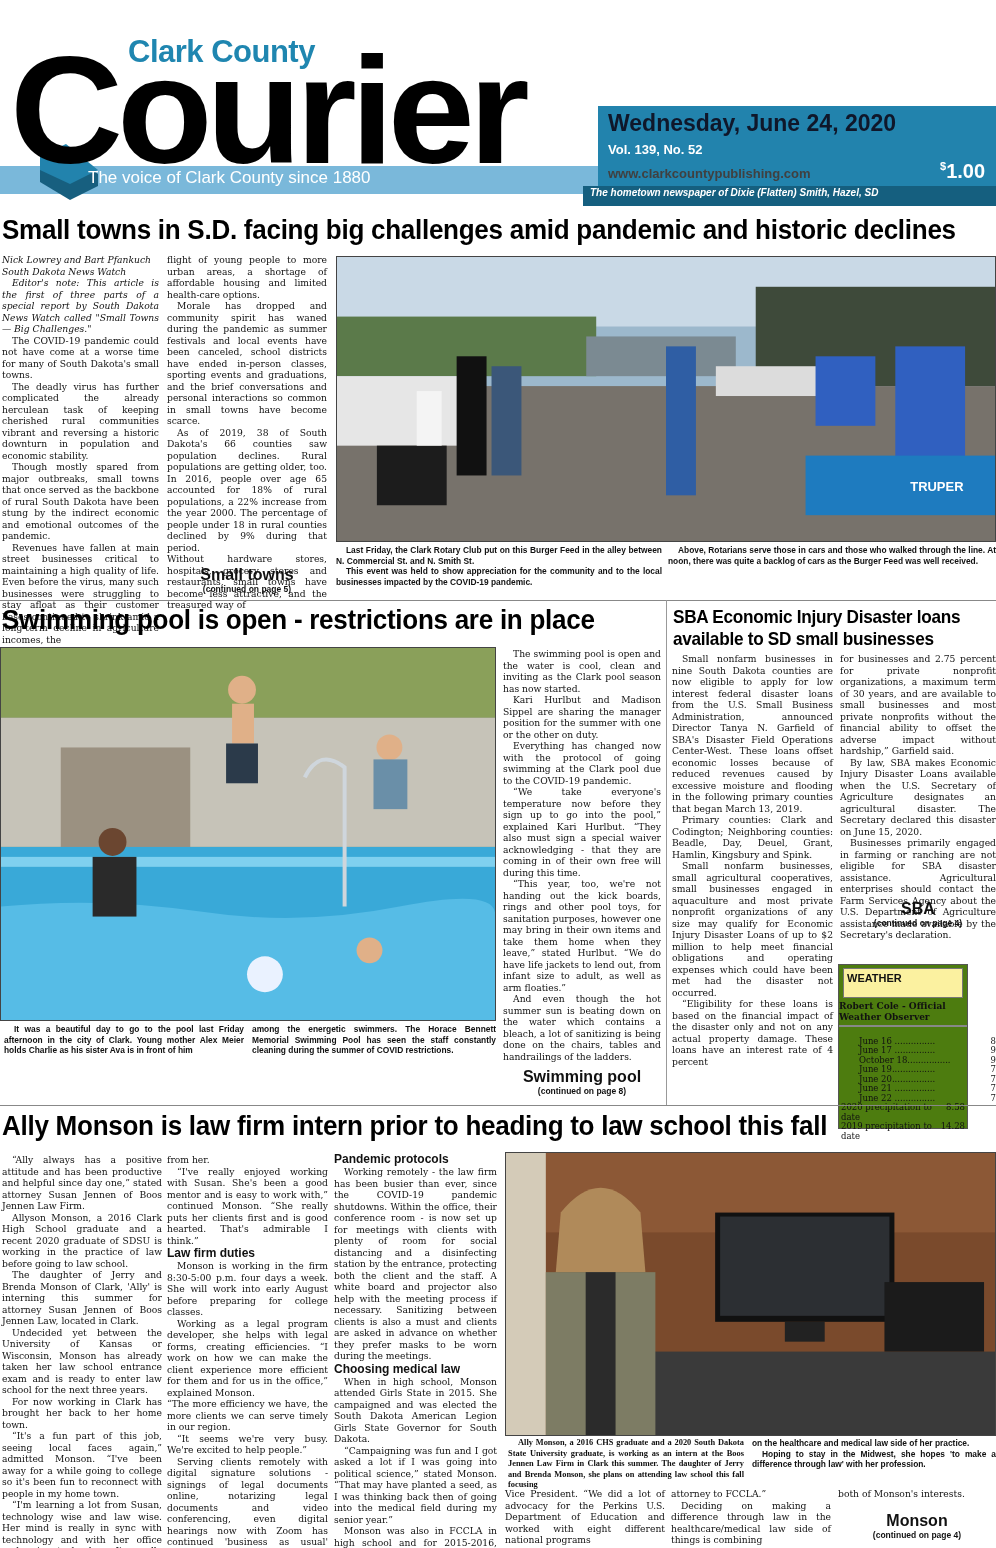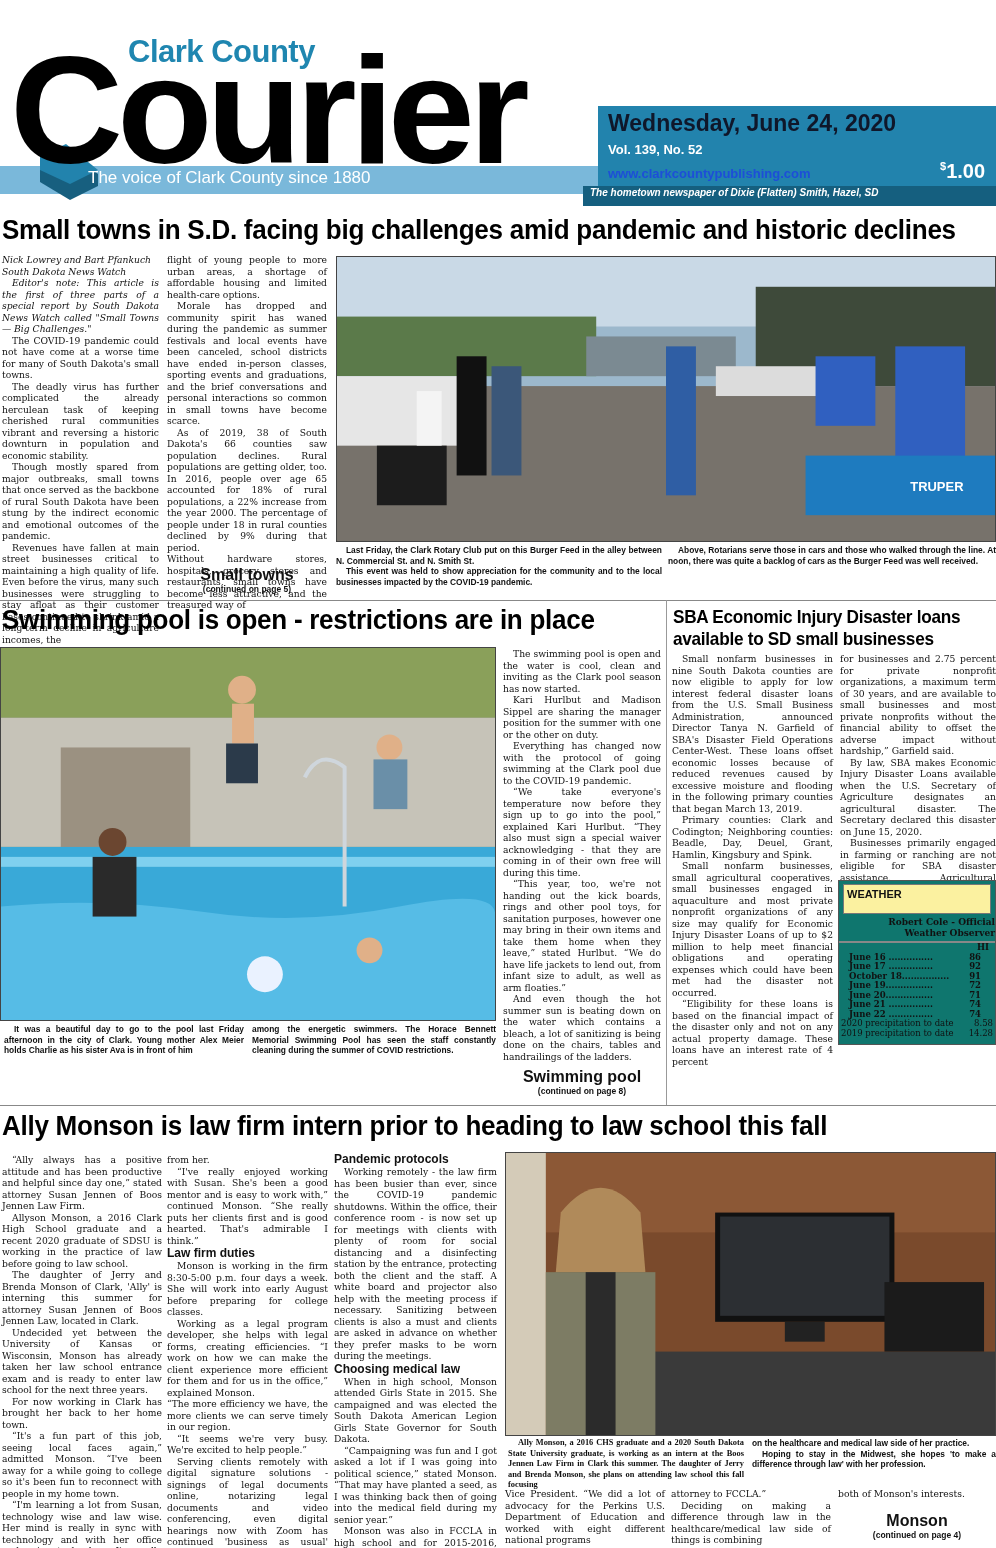--- a/index.html
+++ b/index.html
@@ -12,21 +12,21 @@
   .masthead { left: 0; top: 0; width: 996px; height: 210px; }
   .mh-clark { left: 128px; top: 34px; font-family: "Liberation Sans", sans-serif; font-weight: bold; font-size: 31px; color: #1f86b0; letter-spacing: -0.5px; }
   .mh-courier { left: 10px; top: 40px; font-family: "Liberation Sans", sans-serif; font-weight: 900; font-size: 152px; line-height: 140px; color: #000; letter-spacing: -6px; transform: scaleX(1.03); transform-origin: left; }
   .mh-band { left: 0; top: 166px; width: 600px; height: 28px; background: #7ab8da; }
   .mh-state { left: 36px; top: 138px; width: 120px; height: 62px; }
   .mh-tagline { left: 88px; top: 168px; font-family: Liberation Sans, sans-serif; font-size: 17px; color: #fff; }
 
   .mh-datebox { left: 598px; top: 106px; width: 398px; height: 80px; background: #2283ad; }
   .mh-date { left: 608px; top: 110px; font-family: "Liberation Sans", sans-serif; font-weight: bold; font-size: 23px; color: #0f172a; }
   .mh-vol { left: 608px; top: 142px; font-family: "Liberation Sans", sans-serif; font-size: 13px; font-weight: bold; color: #fff; }
-  .mh-url { left: 608px; top: 166px; font-family: "Liberation Sans", sans-serif; font-size: 13px; font-weight: bold; color: #1d4ed8; }
+  .mh-url { left: 608px; top: 166px; font-family: "Liberation Sans", sans-serif; font-size: 13px; font-weight: bold; color: #404040; }
   .mh-price { left: 940px; top: 160px; font-family: "Liberation Sans", sans-serif; font-size: 20px; font-weight: bold; color: #fff; }
   .mh-price sup { font-size: 11px; vertical-align: top; }
   .mh-hometown-bar { left: 583px; top: 186px; width: 413px; height: 20px; background: #155f7f; }
   .mh-hometown { left: 590px; top: 187px; font-family: "Liberation Sans", sans-serif; font-style: italic; font-weight: bold; font-size: 10px; color: #fff; }
 
   
   .headline { font-family: "Liberation Sans", sans-serif; font-weight: bold; color: #000; letter-spacing: -0.3px; white-space: nowrap; }
   .h1 { left: 2px; top: 214px; font-size: 28px; transform: scaleX(0.93); transform-origin: left; }
   .h2 { left: 2px; top: 604px; font-size: 28px; transform: scaleX(0.93); transform-origin: left; }
   .h3 { left: 673px; top: 606px; font-size: 18.5px; line-height: 22px; white-space: normal; width: 325px; transform: scaleX(0.93); transform-origin: left; }
@@ -47,26 +47,26 @@
   .caption p { text-indent: 10px; }
 
   .rule-h { height: 1px; background: #888; }
   .rule-v { width: 1px; background: #999; }
 
   
   .photo { overflow: hidden; border: 1px solid #444; }
   .photo svg { display: block; width: 100%; height: 100%; }
 
   
-  .weather { left: 838px; top: 880px; width: 158px; height: 165px; background: #0f766e; border: 1px solid #555; font-family: "DejaVu Serif", serif; }
+  .weather { left: 838px; top: 964px; width: 130px; height: 165px; background: #4d7c0f; border: 1px solid #555; font-family: "DejaVu Serif", serif; }
   .weather-title { margin: 3px 4px; height: 30px; background: #fbf1a0; border: 1px solid #777; font-family: "Liberation Sans", sans-serif; font-weight: bold; font-size: 11px; padding: 3px 3px; }
-  .weather-observer { text-align: right; font-size: 9px; line-height: 11px; font-weight: bold; padding-bottom: 2px; border-bottom: 2px solid #888; }
+  .weather-observer { text-align: left; font-size: 9px; line-height: 11px; font-weight: bold; padding-bottom: 2px; border-bottom: 2px solid #888; }
   .weather-table { width: 100%; border-collapse: collapse; font-size: 8.5px; line-height: 9.5px; }
   .weather-table th { font-weight: bold; text-align: right; padding: 0 2px; }
-  .weather-table td { text-align: right; padding: 0 10px; font-weight: bold; }
+  .weather-table td { text-align: right; padding: 0 20px; }
   .weather-table td.day { text-align: left; white-space: nowrap; }
   .weather-foot { font-size: 8.5px; line-height: 9.5px; padding: 0 2px; display: flex; justify-content: space-between; }
 </style>
 </head>
 <body>
 
 <div class="abs masthead">
   <div class="abs mh-band"></div>
   <svg class="abs mh-state" viewBox="0 0 120 62">
     <polygon points="4,22 30,10 62,36 62,48 34,62 4,44" fill="#175f7f"></polygon>

